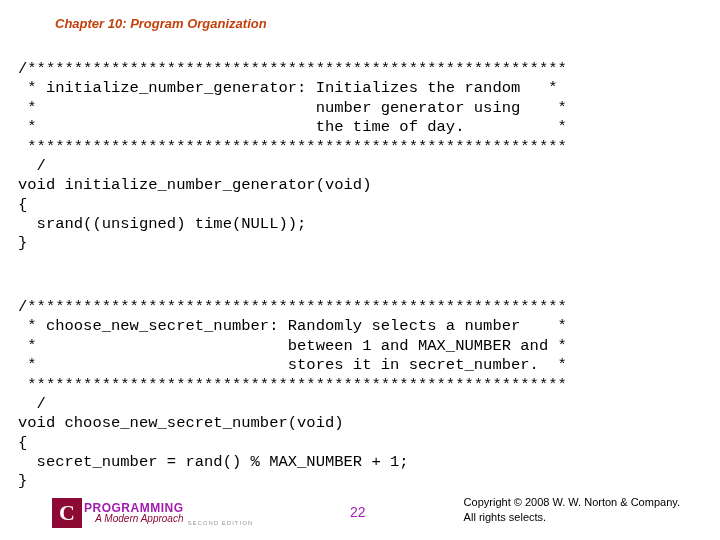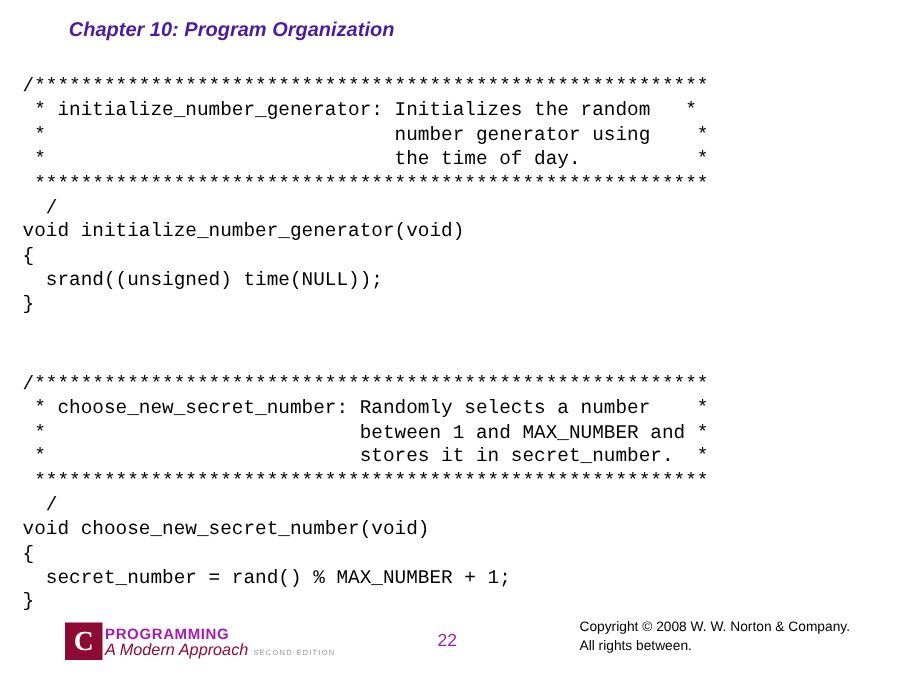--- a/index.html
+++ b/index.html
@@ -8,24 +8,24 @@
     height: 540px;
     background: #fff;
     font-family: Arial, sans-serif;
     position: relative;
     overflow: hidden;
   }
   .chapter-title {
     position: absolute;
     top: 16px;
     left: 55px;
-    color: #4c1d95;
+    color: #c2410c;
     font-style: italic;
     font-weight: bold;
-    font-size: 16px;
+    font-size: 13px;
   }
   .code-block {
     position: absolute;
     left: 18px;
     font-family: "Courier New", monospace;
     font-size: 15.5px;
     line-height: 1.25;
     white-space: pre;
     color: #000;
   }
@@ -65,21 +65,22 @@
   }
   .logo-main {
     color: #a21caf;
     font-weight: bold;
     font-size: 12px;
     letter-spacing: 0.5px;
   }
   .logo-sub {
     color: #8d0a35;
     font-style: italic;
-    font-size: 13px;
+    font-size: 10px;
+    text-align: right;
   }
   .logo-ed {
     color: #999;
     font-size: 6px;
     letter-spacing: 1px;
     margin-left: 4px;
     align-self: flex-end;
     margin-bottom: 2px;
   }
   .page-num {
@@ -132,15 +133,15 @@
     <div class="logo-c">C</div>
     <div class="logo-text">
       <div class="logo-main">PROGRAMMING</div>
       <div class="logo-sub">A Modern Approach</div>
     </div>
     <div class="logo-ed">SECOND EDITION</div>
   </div>
   <div class="page-num">22</div>
   <div class="copyright">
     <div>Copyright © 2008 W. W. Norton &amp; Company.</div>
-    <div>All rights between.</div>
+    <div>All rights selects.</div>
   </div>
 </div>
 
 </body></html>

